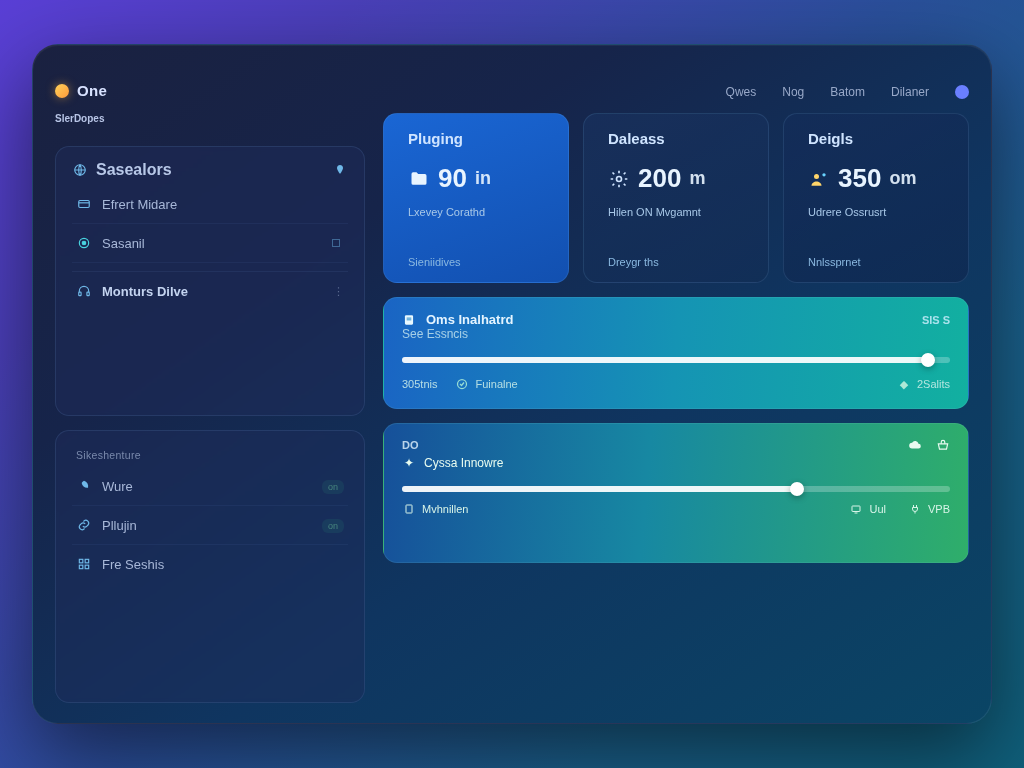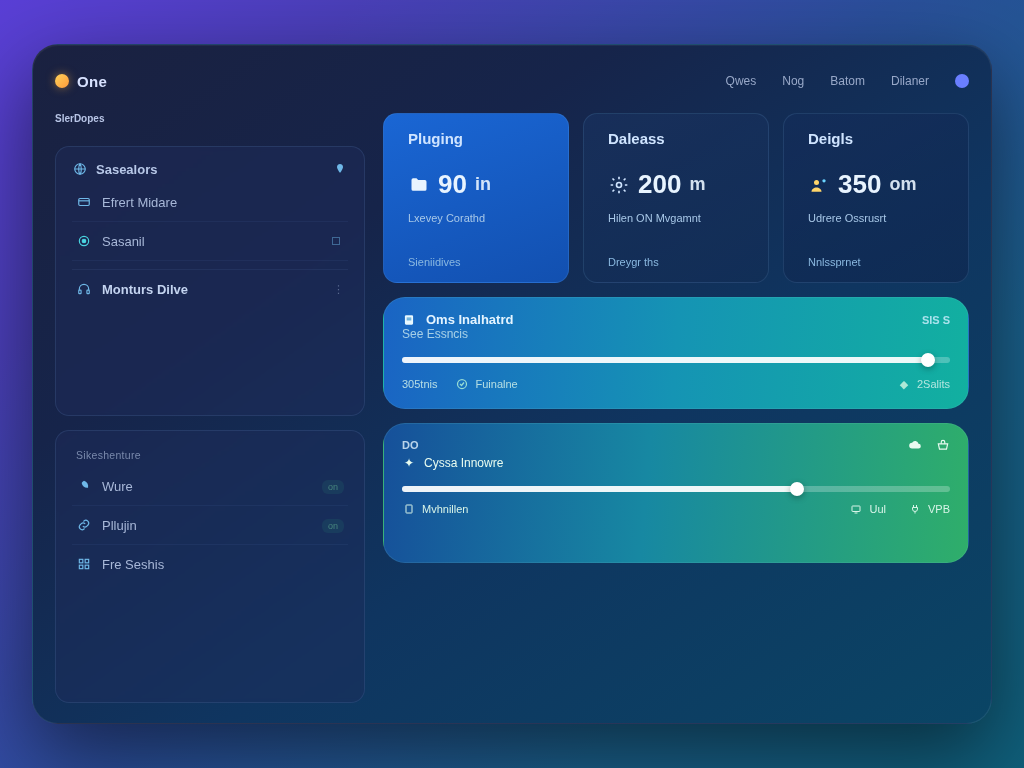--- a/index.html
+++ b/index.html
@@ -13,21 +13,21 @@
     width: 960px; height: 680px;
     background: linear-gradient(145deg, #1a2140 0%, #16244a 30%, #0f3560 60%, #0a4565 100%);
     border-radius: 26px;
     border: 1px solid rgba(255,255,255,0.08);
     box-shadow: 0 30px 80px rgba(0,0,0,0.5), inset 0 1px 1px rgba(255,255,255,0.06);
     padding: 18px 22px 20px 22px;
     display: flex; flex-direction: column;
     position: relative;
   }
   
-  .header { display: flex; align-items: center; height: 36px; }
+  .header { display: flex; align-items: flex-end; height: 36px; }
   .logo { display: flex; align-items: center; gap: 8px; }
   .logo-dot { width: 14px; height: 14px; border-radius: 50%; background: linear-gradient(135deg,#ffd25a,#ff9a3a); box-shadow: 0 0 10px rgba(255,180,60,.5); }
   .logo-text { color: #d8e2ff; font-weight: 700; font-size: 15px; letter-spacing: .3px; }
   .nav { margin-left: auto; display: flex; align-items: center; gap: 26px; }
   .nav-item { color: #98a8c8; font-size: 12px; cursor: pointer; }
   .avatar { width: 14px; height: 14px; border-radius: 50%; background: #6a7fff; }
   
   .main { flex: 1; display: grid; grid-template-columns: 310px 1fr; gap: 18px; margin-top: 14px; }
   .col-left { display: flex; flex-direction: column; gap: 14px; }
   .col-right { display: flex; flex-direction: column; gap: 14px; }
@@ -37,44 +37,44 @@
     background: rgba(30,45,90,0.45);
     border: 1px solid rgba(120,160,220,0.15);
     border-radius: 14px;
     padding: 14px 16px;
     backdrop-filter: blur(2px);
   }
   .card.left1 { min-height: 270px; }
   .sb-item { display:flex; align-items:center; gap:10px; padding:11px 4px; color:#a8b8d8; font-size:13px; border-bottom:1px solid rgba(120,160,220,0.07); cursor:pointer; }
   .sb-item:last-child { border-bottom:none; }
   .sb-item .trail { margin-left:auto; opacity:.45; font-size:11px; }
-  .sb-head { display:flex; align-items:center; justify-content:space-between; color:#b8c8e8; font-size:13px; font-weight:600; padding-bottom:6px; }
+  .sb-head { display:flex; align-items:center; justify-content:space-between; color:#b8c8e8; font-size:16px; font-weight:600; padding-bottom:6px; }
   .sb-i { width:16px; height:16px; display:flex; align-items:center; justify-content:center; color:#6fb8e8; }
   .sb-sub { color:#7a8aac; font-size:10.5px; margin: 4px 0 6px 4px; letter-spacing:.3px; }
   .pill { font-size:9px; padding:2px 6px; border-radius:6px; background:rgba(60,220,140,.18); color:#7ae8a8; }
   
   .stat-row { display:grid; grid-template-columns: 1fr 1fr 1fr; gap:14px; }
   .stat-card {
     border-radius:14px; padding:16px 24px 14px;
     border:1px solid rgba(120,180,230,.15);
     display:flex; flex-direction:column; gap:6px;
     min-height:170px;
   }
   .stat-card.c1 { background: linear-gradient(160deg, #1a66d4 0%, #1250b0 100%); }
   .stat-card.c2 { background: linear-gradient(160deg, rgba(25,50,95,.7), rgba(18,45,85,.7)); }
   .stat-card.c3 { background: linear-gradient(160deg, rgba(20,45,90,.7), rgba(15,40,80,.7)); }
   .stat-title { color:#cfe4ff; font-size:15px; font-weight:600; }
-  .stat-val { color:#e8f4ff; font-size:26px; font-weight:700; display:flex; align-items:center; gap:8px; margin-top:16px;text-align:right;}
+  .stat-val { color:#e8f4ff; font-size:26px; font-weight:700; display:flex; align-items:center; gap:8px; margin-top:10px;text-align:right;}
   .stat-val .unit { font-size:18px; font-weight:600; opacity:.9; }
   .stat-sub { color:#a8c8e8; font-size:11px; margin-top:6px; }
   .stat-link { color:#8ab8e0; font-size:11px; margin-top:auto; }
   .stat-ic { width:22px; height:22px; display:flex; align-items:center; justify-content:center; }
   
   .wide {
-    border-radius:22px; padding:14px 18px 16px;
+    border-radius:14px; padding:14px 18px 16px;
     border:1px solid rgba(120,200,200,.15);
   }
   .wide.w1 { background: linear-gradient(95deg, #1a64c4 0%, #1594b4 50%, #12b0a0 100%); min-height:112px; }
   .wide.w2 { background: linear-gradient(95deg, #16509a 0%, #1788a2 45%, #2fae6a 100%); min-height:140px; }
   .wide-head { display:flex; align-items:center; gap:10px; color:#e4f4ff; font-size:13px; font-weight:600; }
   .wide-head .badge { margin-left:auto; color:#d0f0ff; font-size:11px; opacity:.8; }
   .wide-sub { color:#c8e8f0; font-size:12px; margin-top:0; opacity:.8; }
   .slider { position:relative; height:6px; border-radius:3px; background:rgba(255,255,255,.25); margin-top:16px; }
   .slider .fill { position:absolute; left:0; top:0; bottom:0; background:rgba(255,255,255,.9); border-radius:3px; }
   .slider .knob { position:absolute; top:50%; width:14px; height:14px; border-radius:50%; background:#fff; transform:translate(-50%,-50%); box-shadow:0 2px 6px rgba(0,0,0,.3); }

